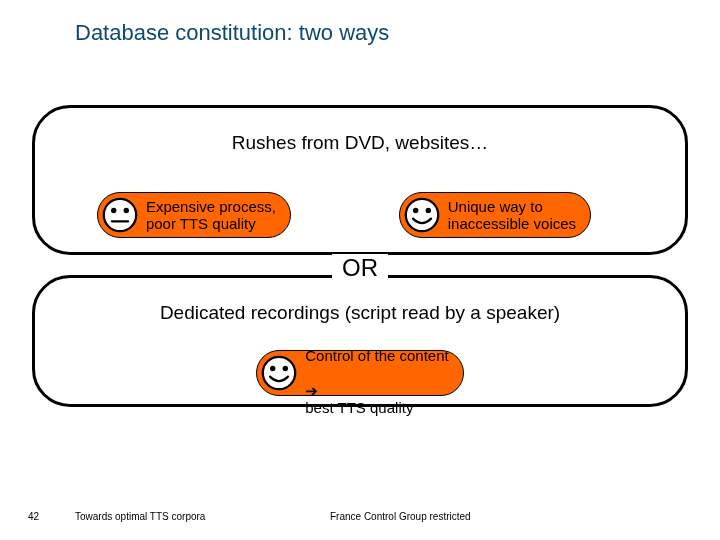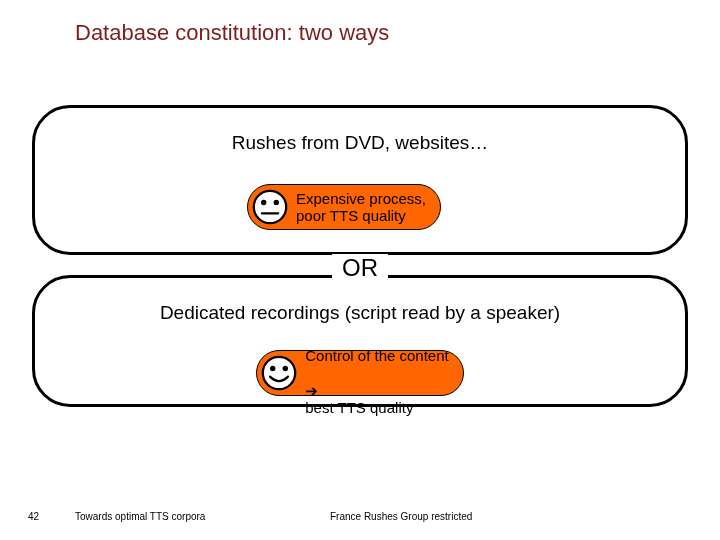--- a/index.html
+++ b/index.html
@@ -15,21 +15,21 @@
   .slide {
     position: relative;
     width: 720px;
     height: 540px;
   }
   .title {
     position: absolute;
     left: 75px;
     top: 20px;
     font-size: 22px;
-    color: #7f1d1d;
+    color: #0c4a6e;
     font-weight: normal;
   }
   .panel {
     position: absolute;
     left: 32px;
     width: 656px;
     border: 3px solid #000;
     border-radius: 38px;
     box-sizing: border-box;
     background: #fff;
@@ -49,21 +49,21 @@
     color: #000;
   }
   .pill-row {
     position: absolute;
     left: 0;
     right: 0;
     display: flex;
     justify-content: space-around;
     padding: 0 40px;
   }
-  .panel.top .pill-row { top: 76px; padding-left: 8px; }
+  .panel.top .pill-row { top: 84px; padding-left: 8px; }
   .panel.bottom .pill-row { top: 72px; justify-content: center; }
   .pill {
     display: flex;
     align-items: center;
     background: #ff6600;
     border: 1px solid #000;
     border-radius: 28px;
     padding: 4px 14px 4px 4px;
     height: 46px;
     box-sizing: border-box;
@@ -133,20 +133,30 @@
         <svg class="face" viewBox="0 0 40 40">
           <circle cx="20" cy="20" r="18" fill="#fff" stroke="#000" stroke-width="2.5"></circle>
           <circle cx="13" cy="15" r="3" fill="#000"></circle>
           <circle cx="27" cy="15" r="3" fill="#000"></circle>
           <line x1="11" y1="27" x2="29" y2="27" stroke="#000" stroke-width="2.5" stroke-linecap="round"></line>
         </svg>
         <div class="text">Expensive process,
 poor TTS quality</div>
       </div>
 
+      <div class="pill">
+        <svg class="face" viewBox="0 0 40 40">
+          <circle cx="20" cy="20" r="18" fill="#fff" stroke="#000" stroke-width="2.5"></circle>
+          <circle cx="13" cy="15" r="3" fill="#000"></circle>
+          <circle cx="27" cy="15" r="3" fill="#000"></circle>
+          <path d="M10 24 Q20 34 30 24" fill="none" stroke="#000" stroke-width="2.5" stroke-linecap="round"></path>
+        </svg>
+        <div class="text">Unique way to
+inaccessible voices</div>
+      </div>
 
     </div>
   </div>
 
   <div class="or-badge">OR</div>
 
   <div class="panel bottom">
     <div class="panel-heading">Dedicated recordings (script read by a speaker)</div>
     <div class="pill-row">
 
@@ -163,16 +173,16 @@
           <span>best TTS quality</span>
         </div>
       </div>
 
     </div>
   </div>
 
   <div class="footer">
     <span class="pnum">42</span>
     <span class="ftitle">Towards optimal TTS corpora</span>
-    <span class="fright">France Rushes Group restricted</span>
+    <span class="fright">France Control Group restricted</span>
   </div>
 
 </div>
 
 </body></html>

